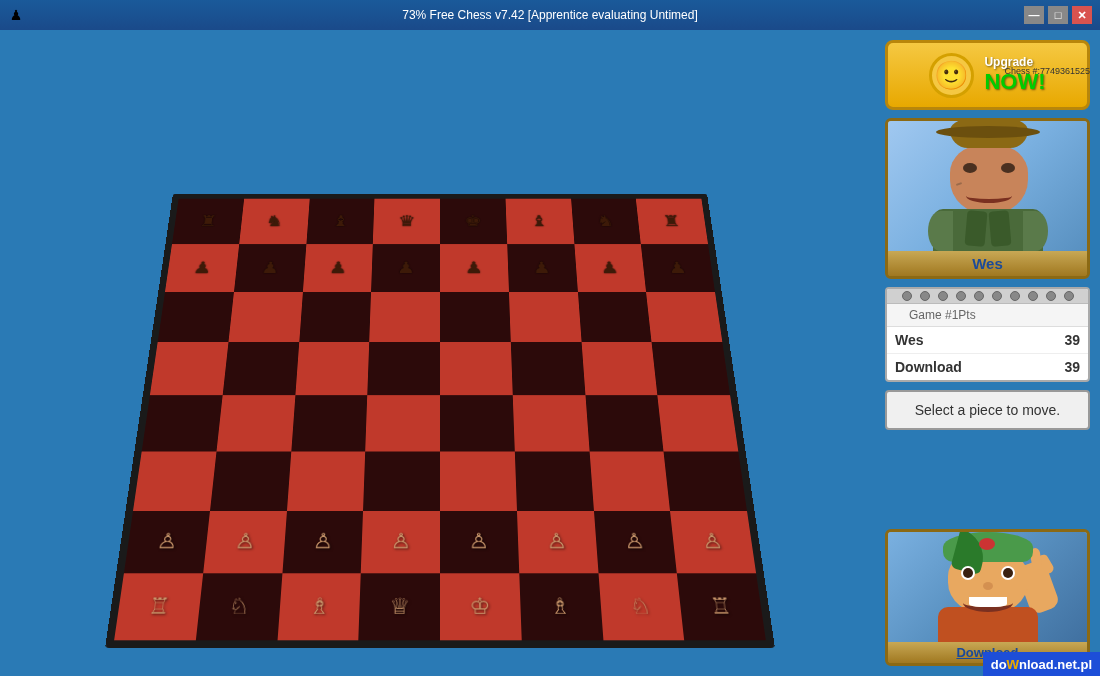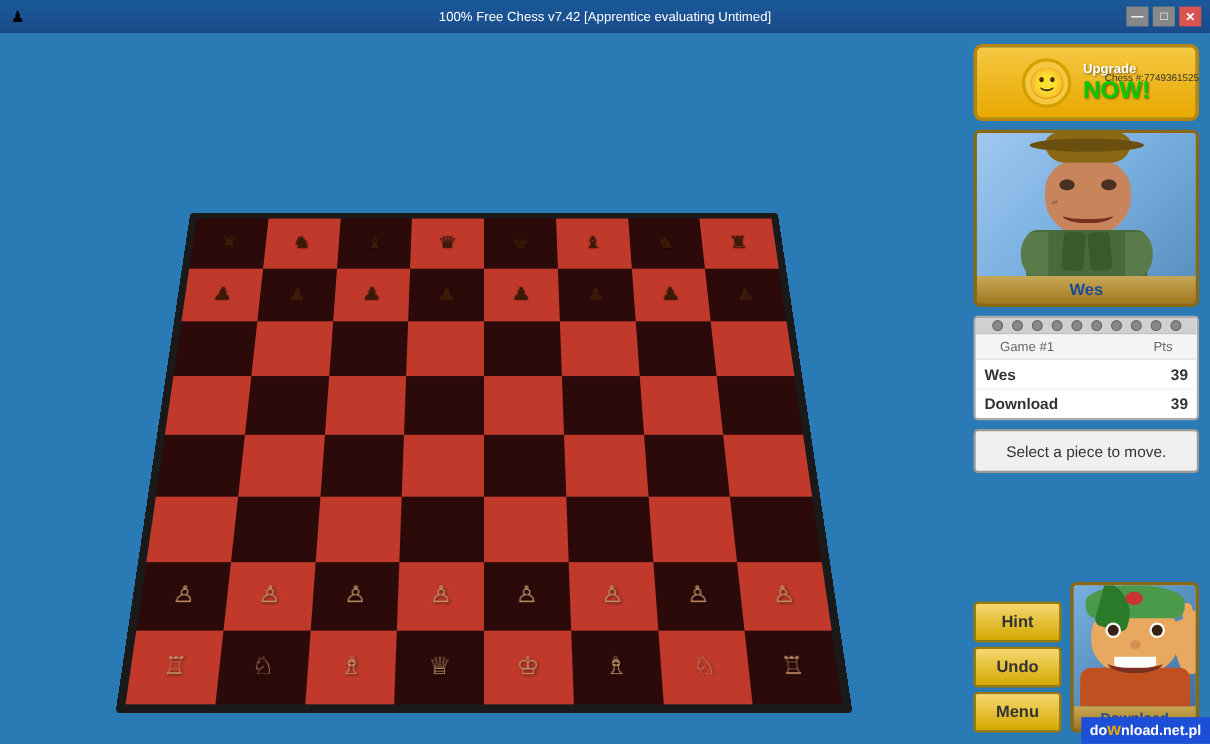--- a/index.html
+++ b/index.html
@@ -206,21 +206,20 @@
     }
     .spiral-dot {
       width: 10px;
       height: 10px;
       background: #888;
       border-radius: 50%;
       border: 1px solid #666;
     }
     .score-header {
       display: flex;
-      justify-content: space-between;
       padding: 4px 22px;
       background: #f5f5f5;
       font-size: 12px;
       color: #666;
       border-bottom: 1px solid #ddd;
     }
     .score-row {
       display: flex;
       justify-content: space-between;
       padding: 5px 8px;
@@ -327,21 +326,21 @@
       user-select: none;
     }
     .piece.dark-piece { color: #3d1a08; text-shadow: 0 0 2px rgba(0,0,0,0.8); }
     .piece.light-piece { color: #c8956a; text-shadow: 1px 1px 3px rgba(0,0,0,0.7); }
   </style>
 </head>
 <body>
 
 <div class="title-bar">
   <div class="title-bar-icon">♟</div>
-  <span class="title-bar-text">100% Free Chess v7.42 [Apprentice evaluating Untimed]</span>
+  <span class="title-bar-text">73% Free Chess v7.42 [Apprentice evaluating Untimed]</span>
   <div class="title-bar-controls">
     <button class="title-btn minimize">—</button>
     <button class="title-btn maximize">□</button>
     <button class="title-btn close">✕</button>
   </div>
 </div>
 
 <div class="main-content">
 
   <div class="board-area">
@@ -551,25 +550,20 @@
         <span>Download</span>
         <span>39</span>
       </div>
     </div>
 
     <div class="status-message">
       <span>Select a piece to move.</span>
     </div>
 
     <div class="bottom-panel" style="margin-top:auto;">
-      <div class="buttons-column">
-        <button class="action-btn">Hint</button>
-        <button class="action-btn">Undo</button>
-        <button class="action-btn">Menu</button>
-      </div>
 
       <div class="download-avatar">
         <div class="download-avatar-image">
 
           <div style="position:relative;width:110px;height:110px;">
 
             <div style="position:absolute;top:0;left:10px;width:90px;height:30px;background:#4a9a4a;border-radius:50% 50% 10px 10px;z-index:2;"></div>
             <div style="position:absolute;top:0;left:22px;width:30px;height:40px;background:#2a7a2a;border-radius:0 50px 10px 10px;z-index:3;transform:rotate(15deg);"></div>
 
             <div style="position:absolute;top:6px;left:46px;width:16px;height:12px;background:#cc3333;border-radius:50%;z-index:4;"></div>

